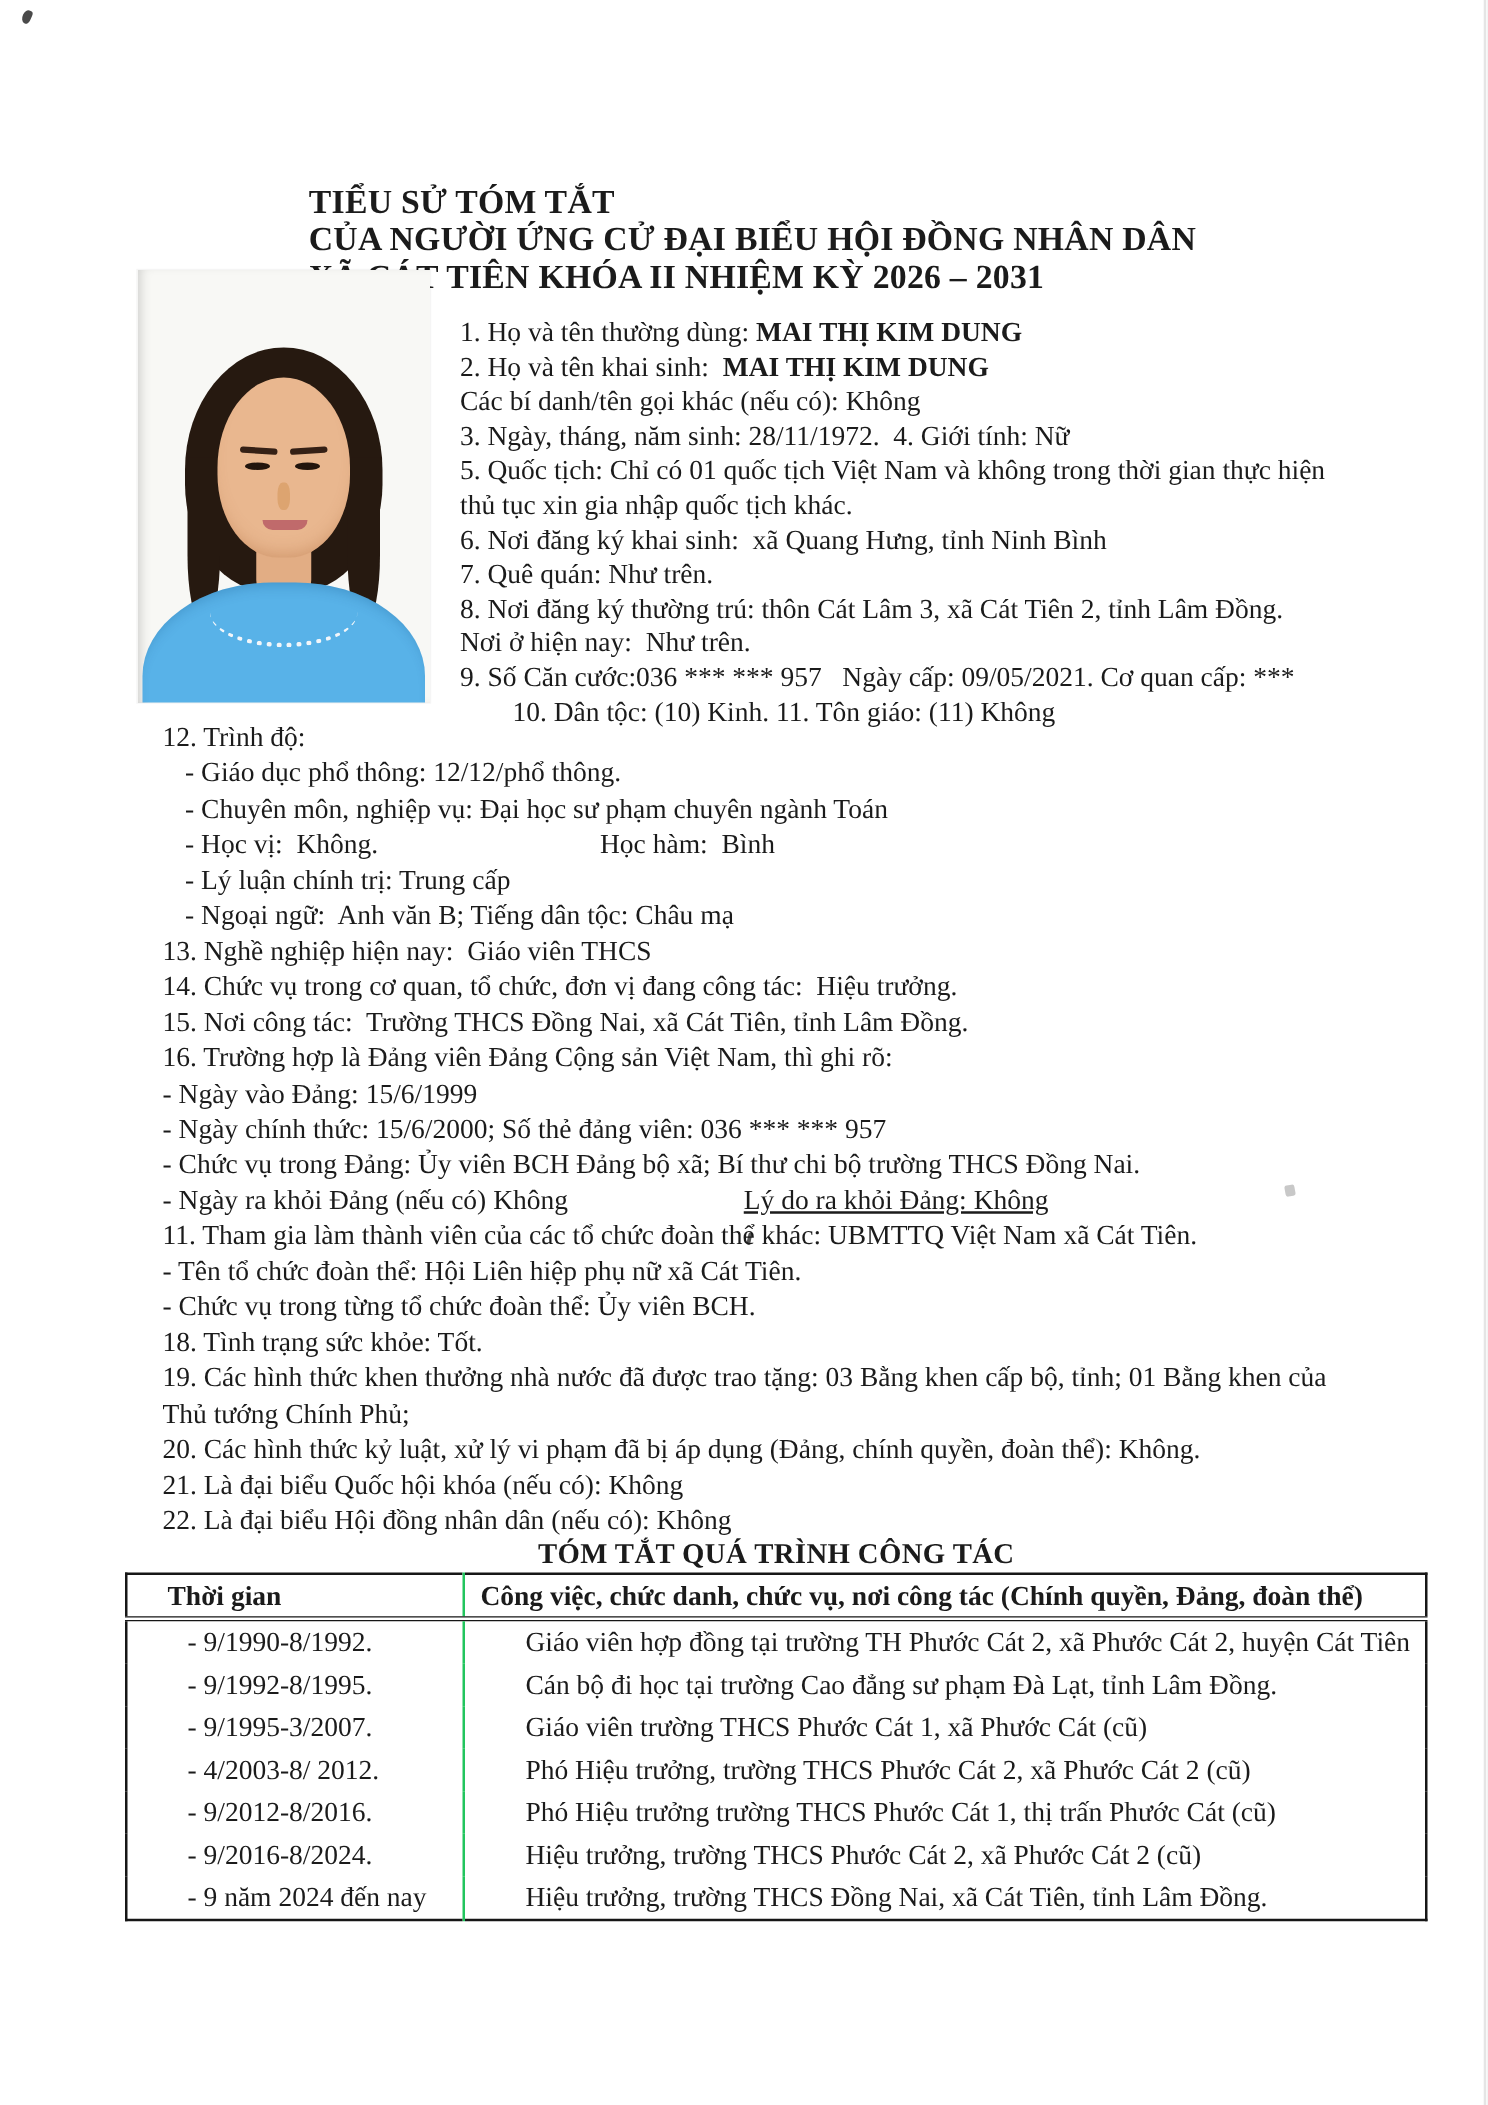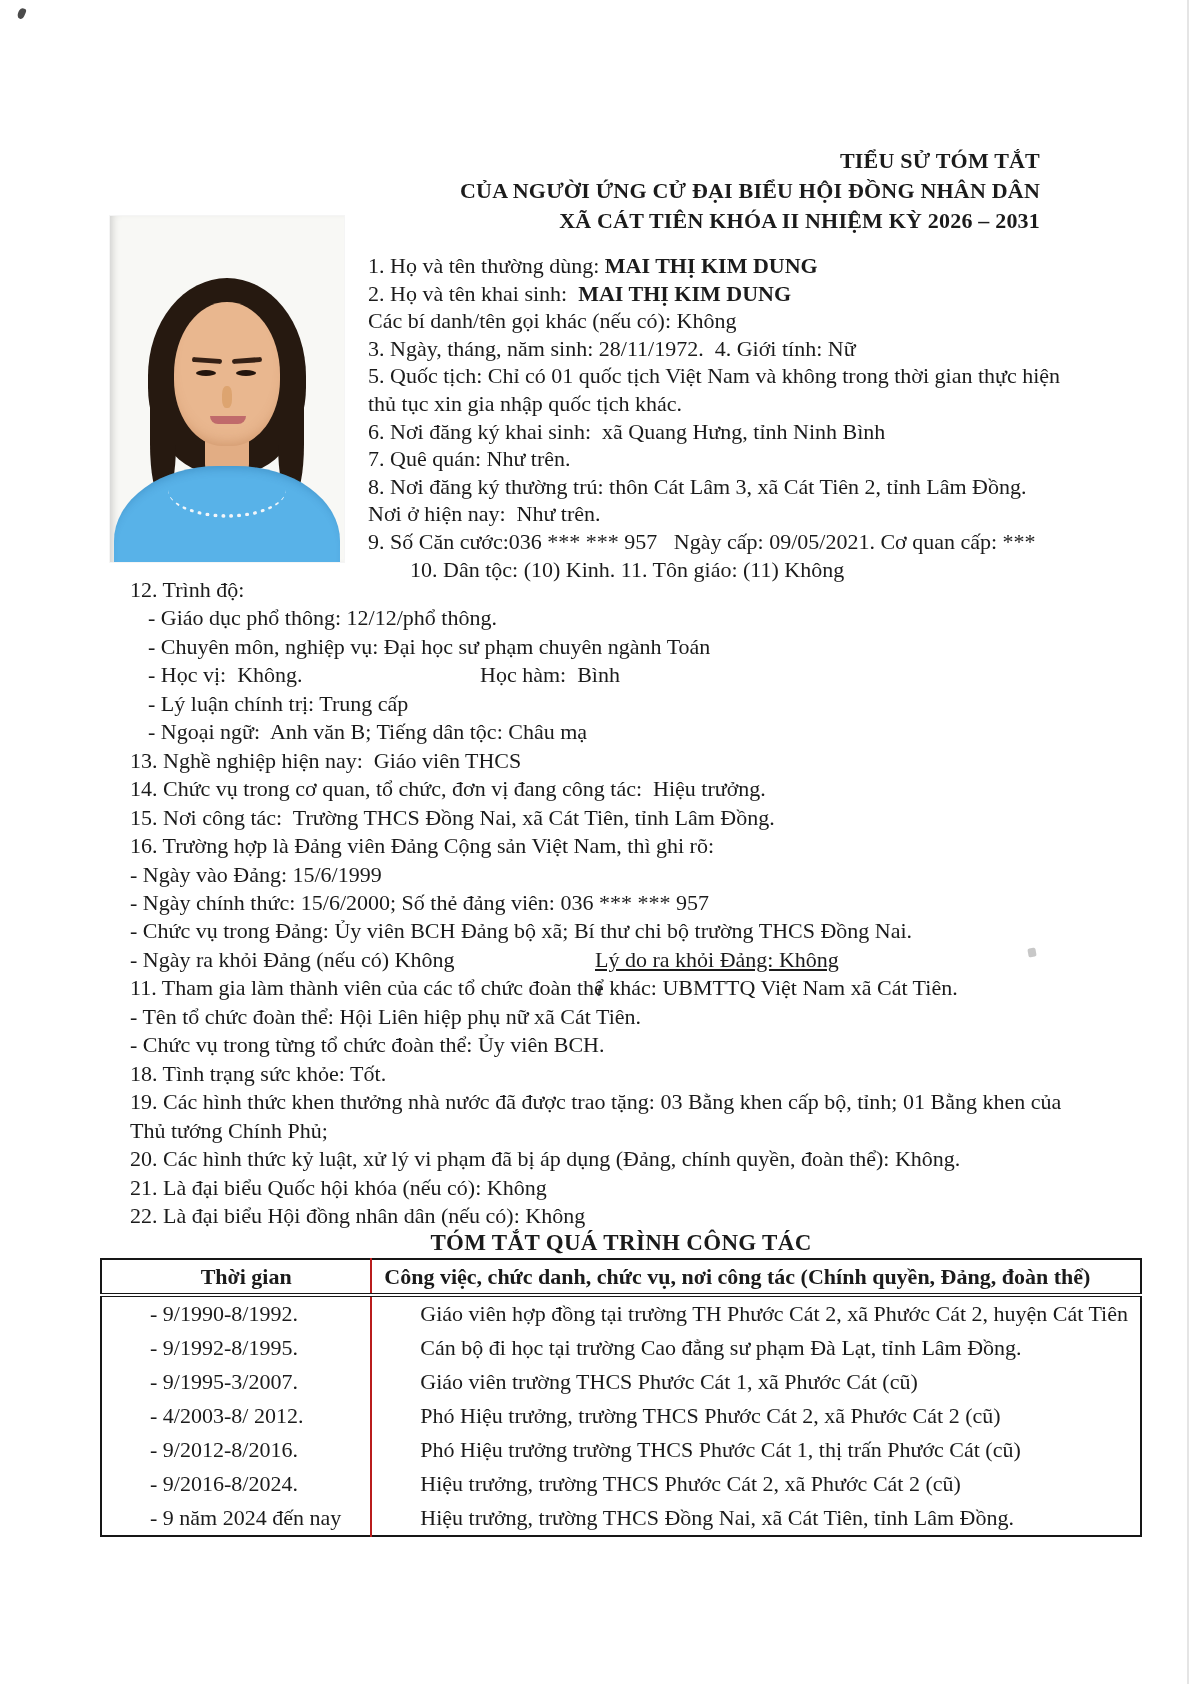--- a/index.html
+++ b/index.html
@@ -1,22 +1,22 @@
 <!DOCTYPE html>
 <html><head>
 <meta charset="utf-8">
 <style>
   html,body{margin:0;padding:0;background:#e9e9e9;}
   .page{
     position:relative;width:1190px;height:1684px;background:#ffffff;
     font-family:"Liberation Serif","DejaVu Serif",serif;color:#1b1b1b;
     overflow:hidden;margin:0 auto;
   }
-  .ttl{position:absolute;left:270px;top:146px;width:770px;text-align:right;
-       font-weight:bold;font-size:22px;line-height:30px;letter-spacing:.2px;}
+  .ttl{position:absolute;left:247px;top:146px;width:770px;text-align:left;
+       font-weight:bold;font-size:27px;line-height:30px;letter-spacing:.2px;}
   .ttl div{white-space:pre;}
   
   .photo{position:absolute;left:110px;top:216px;width:234px;height:346px;
          background:#f8f8f5;box-shadow:inset 7px 0 9px -5px rgba(0,0,0,.18), 0 0 0 1px rgba(0,0,0,.04);}
   .photo *{position:absolute;}
   .hair{left:38px;top:62px;width:158px;height:196px;background:#261910;
         border-radius:52% 52% 46% 46%;}
   .hair-side-l{left:40px;top:150px;width:26px;height:130px;background:#261910;border-radius:0 0 40% 40%;}
   .hair-side-r{left:168px;top:150px;width:26px;height:130px;background:#261910;border-radius:0 0 40% 40%;}
   .face{left:64px;top:86px;width:106px;height:144px;background:#e9b78f;
@@ -41,25 +41,25 @@
   .b{font-weight:bold;}
   .ind{padding-left:18px;}
   .ind2{margin-left:42px;}
   .abs1{position:absolute;left:350px;top:0;}
   .abs2{position:absolute;left:465px;top:0;text-decoration:underline;}
   
   .tbl-title{position:absolute;left:100px;top:1230px;width:1042px;text-align:center;
              font-weight:bold;font-size:23px;letter-spacing:.3px;}
   .wtable{position:absolute;left:100px;top:1258px;width:1042px;border:2px solid #161616;
           border-collapse:collapse;font-size:22px;}
-  .wtable td,.wtable th{border-left:2px solid #b91c1c;padding:0 12px;white-space:pre;
+  .wtable td,.wtable th{border-left:2px solid #22c55e;padding:0 12px;white-space:pre;
           font-weight:normal;text-align:left;vertical-align:middle;}
   .wtable td:first-child,.wtable th:first-child{border-left:none;}
   .wtable thead th{font-weight:bold;height:33px;border-bottom:4px double #161616;}
-  .wtable thead th:first-child{text-align:center;padding-left:32px;}
+  .wtable thead th:first-child{padding-left:32px;}
   .wtable tbody td{height:34px;padding-left:48px;}
   .wtable col.c1{width:272px;}
   
   .spk{position:absolute;background:#4a4a4a;}
   .spk1{left:18px;top:8px;width:7px;height:11px;border-radius:60% 40% 50% 70%;transform:rotate(25deg);}
   .spk2{left:598px;top:986px;width:3px;height:10px;background:#555;border-radius:2px;transform:rotate(12deg);}
   .spk3{left:1028px;top:948px;width:8px;height:9px;background:#9a9a9a;opacity:.55;border-radius:2px;transform:rotate(-10deg);}
   .edge{position:absolute;right:1px;top:0;width:2px;height:1684px;background:#cfcfcf;opacity:.55;}
 </style>
 </head>

